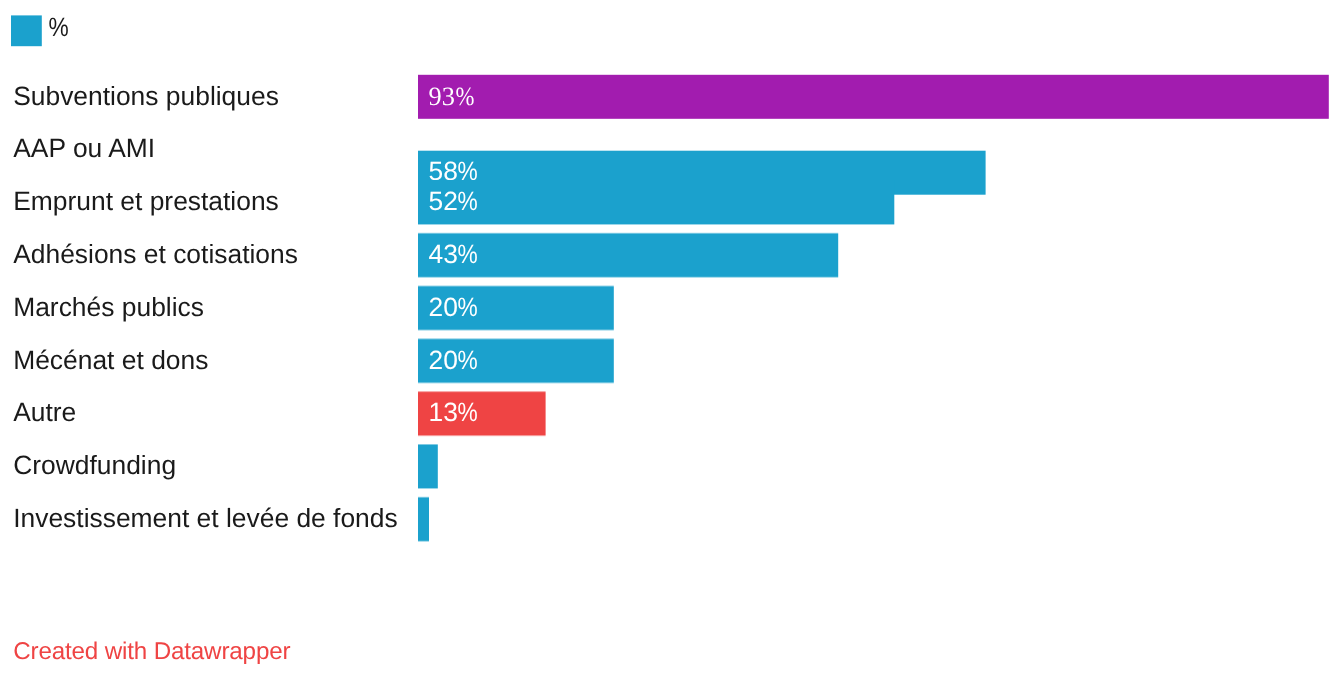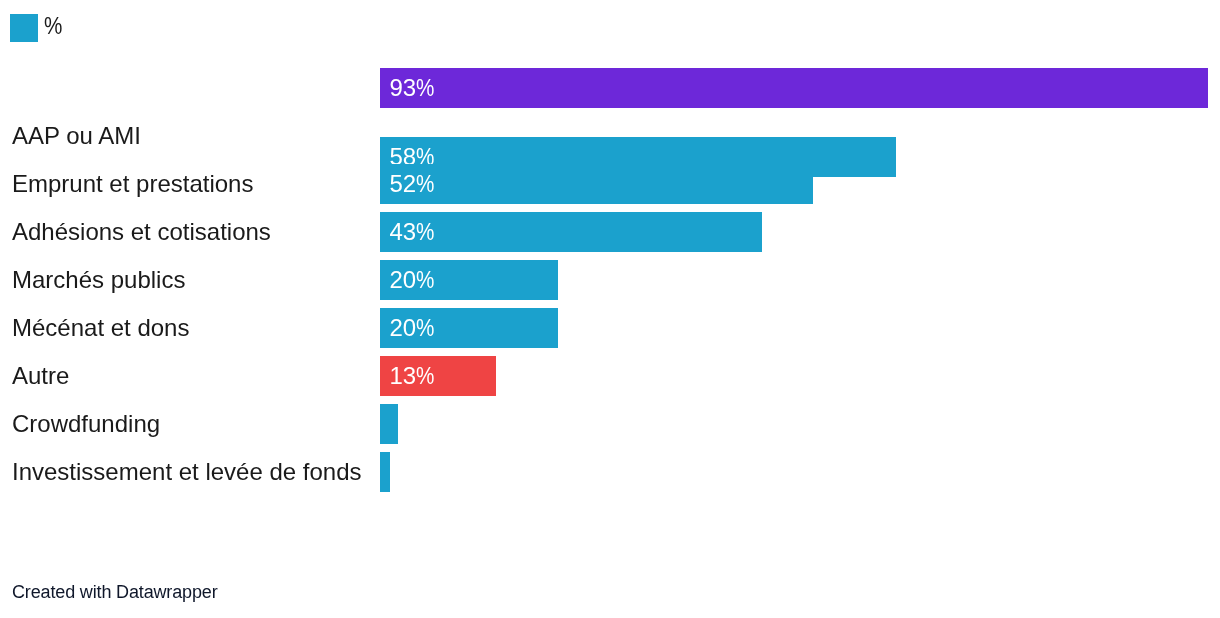--- a/index.html
+++ b/index.html
@@ -106,42 +106,43 @@
   }
 
   
   .footer {
     transform: translateZ(0);
     position: absolute;
     left: 12px;
     top: 579px;
     height: 26px;
     line-height: 26px;
-    font-size: 18px;
+    font-size: 22px;
     letter-spacing: -0.15px;
-    color: #0f172a;
+    color: #ef4444;
     white-space: nowrap;
   }
 </style>
 </head>
 <body>
 
 <div class="chart">
 
   <div class="legend">
     <div class="legend-item">
       <span class="legend-swatch"></span>
       <span class="legend-label"><span class="pct">%</span></span>
     </div>
   </div>
 
   <div class="rows" id="rows">
       <div class="row">
-        <div class="bar-wrap">
-          <div class="bar" style="width: 828px; background: #6d28d9;">
+        <div class="row-label">Subventions publiques</div>
+        <div class="bar-wrap">
+          <div class="bar" style="width: 828px; background: #a21caf; font-family: Liberation Serif, serif;">
             <span class="bar-value">93<span class="pct">%</span></span>
           </div>
         </div>
       </div>
       <div class="row">
         <div class="row-label">AAP ou AMI</div>
         <div class="bar-wrap">
           <div class="bar" style="width: 516px; background: rgb(27, 161, 205); margin-top: 21px;">
             <span class="bar-value">58<span class="pct">%</span></span>
           </div>

